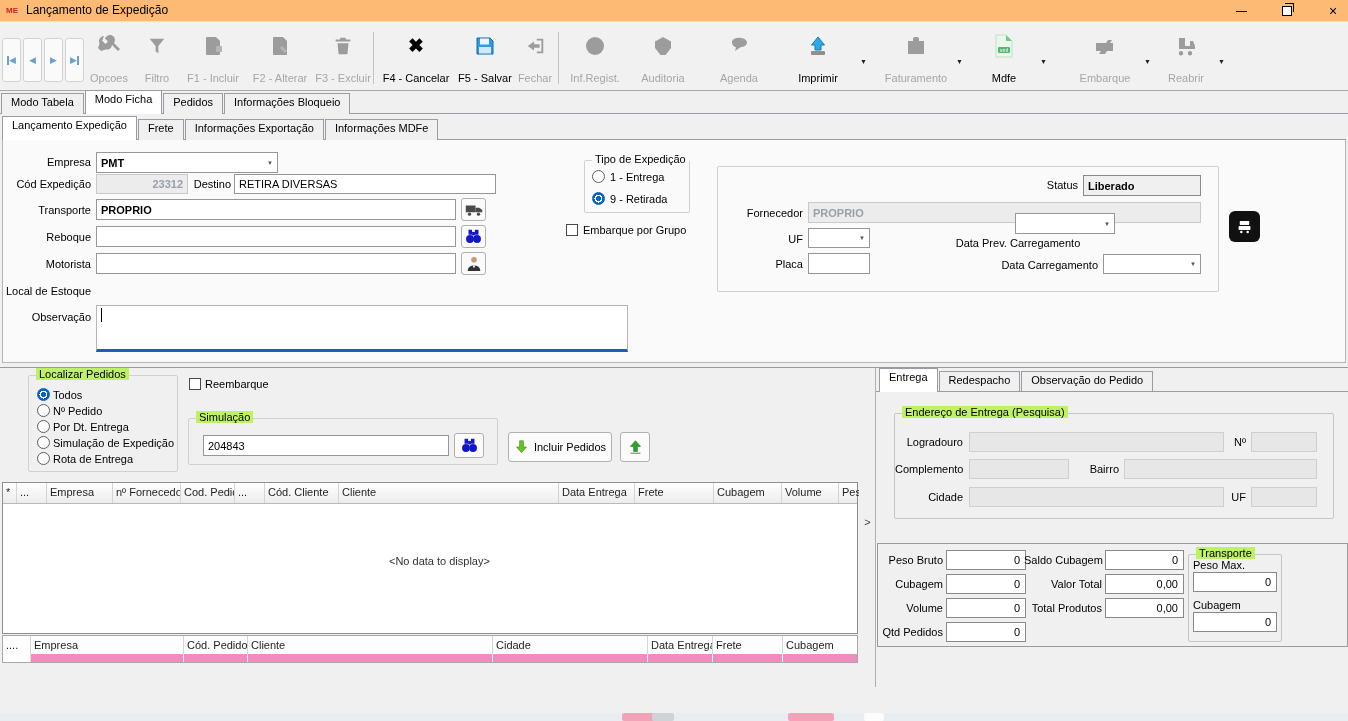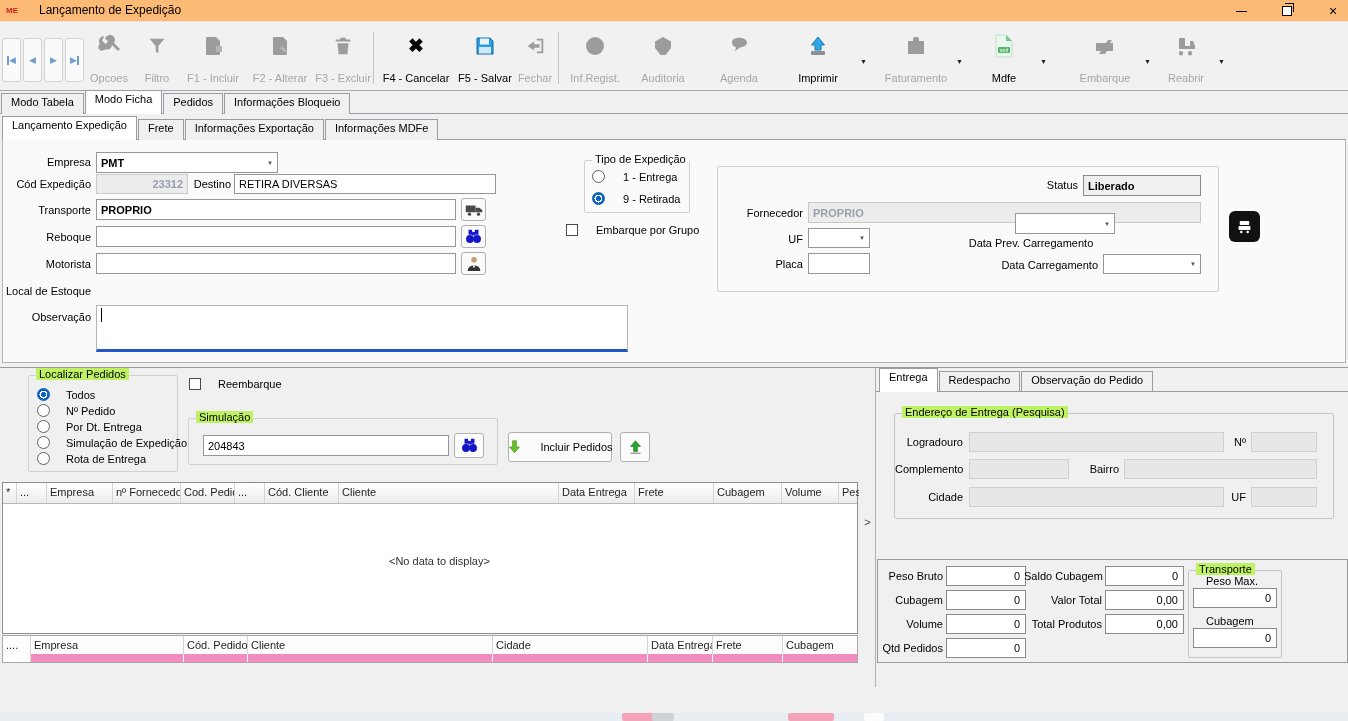--- a/index.html
+++ b/index.html
@@ -1,19 +1,19 @@
 <!DOCTYPE html>
 <html><head>
 <meta charset="utf-8">
 <style>
   html,body{margin:0;padding:0;background:#cfd6da;}
   #app{position:relative;width:1348px;height:721px;background:#f0f0f0;overflow:hidden;
        font-family:"Liberation Sans",sans-serif;font-size:11px;color:#000;}
   .abs{position:absolute;box-sizing:border-box;}
-  .nw{white-space:nowrap;margin-left:13px;}
+  .nw{white-space:nowrap;}
   
   .titlebar{left:0;top:0;width:1348px;height:22px;background:#fdba74;border-bottom:1px solid #e4e4e4;}
   .applogo{left:6px;top:4px;width:14px;height:13px;color:#c92222;font-weight:bold;font-size:8px;line-height:13px;}
   .apptitle{left:26px;top:3px;font-size:12px;}
   .winbtn{top:0;width:30px;height:22px;display:flex;align-items:center;justify-content:center;}
   .minbar{width:11px;height:1px;background:#000;}
   .restore{width:8px;height:8px;border:1px solid #000;background:#fff;position:relative;}
   .restore:before{content:"";position:absolute;left:2px;top:-4px;width:8px;height:8px;border:1px solid #000;border-left:none;border-bottom:none;}
   .closex{font-size:14px;line-height:14px;}
   
@@ -538,21 +538,21 @@
       <div class="flabel" style="left:0;top:77px;width:68px;">Cidade</div>
       <div class="tbx dis" style="left:74px;top:73px;width:255px;height:20px;border-color:#cfcfcf;background:#e7e7e7;">
           <span></span>
         </div>
       <div class="flabel" style="left:335px;top:77px;width:16px;">UF</div>
       <div class="tbx dis" style="left:356px;top:73px;width:66px;height:20px;border-color:#cfcfcf;background:#e7e7e7;">
           <span></span>
         </div>
     </div>
 
-    <div class="totpanel" style="left:1px;top:191px;width:471px;height:104px;">
+    <div class="totpanel" style="left:1px;top:175px;width:471px;height:104px;">
       <div class="flabel" style="left:8px;top:10px;width:57px;">Peso Bruto</div>
       <div class="numbx" style="left:68px;top:6px;width:80px;height:20px;">
           <span>0</span>
         </div>
       <div class="flabel" style="left:8px;top:34px;width:57px;">Cubagem</div>
       <div class="numbx" style="left:68px;top:30px;width:80px;height:20px;">
           <span>0</span>
         </div>
       <div class="flabel" style="left:8px;top:58px;width:57px;">Volume</div>
       <div class="numbx" style="left:68px;top:54px;width:80px;height:20px;">

